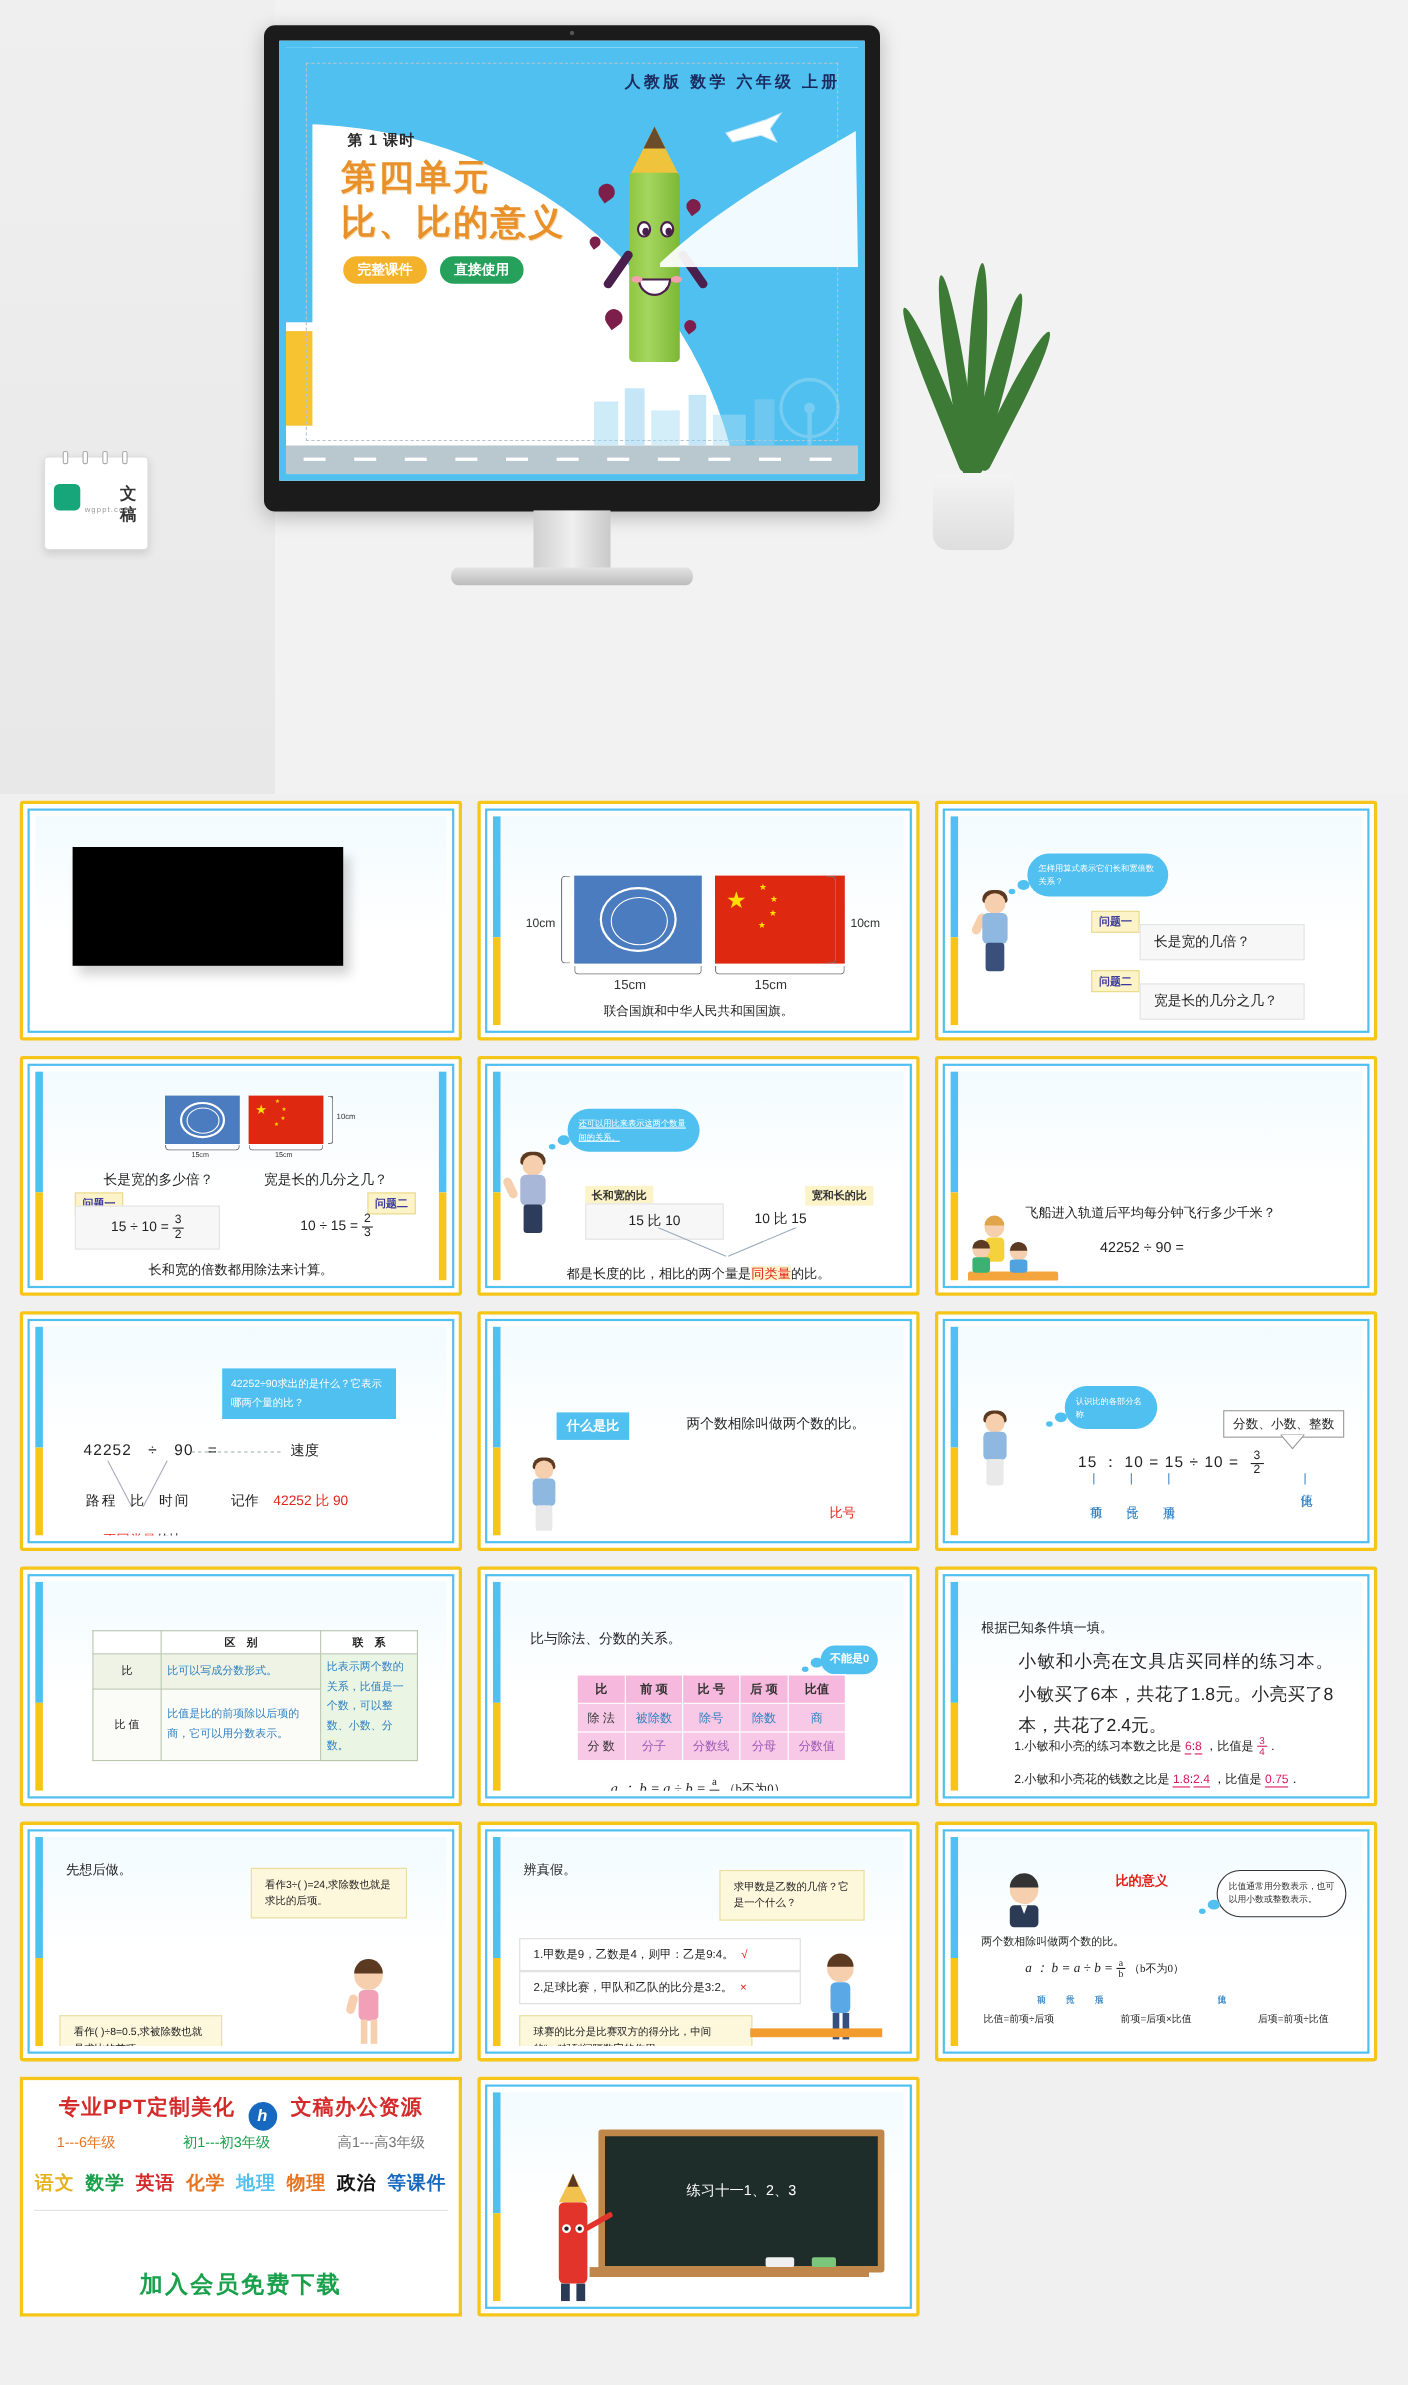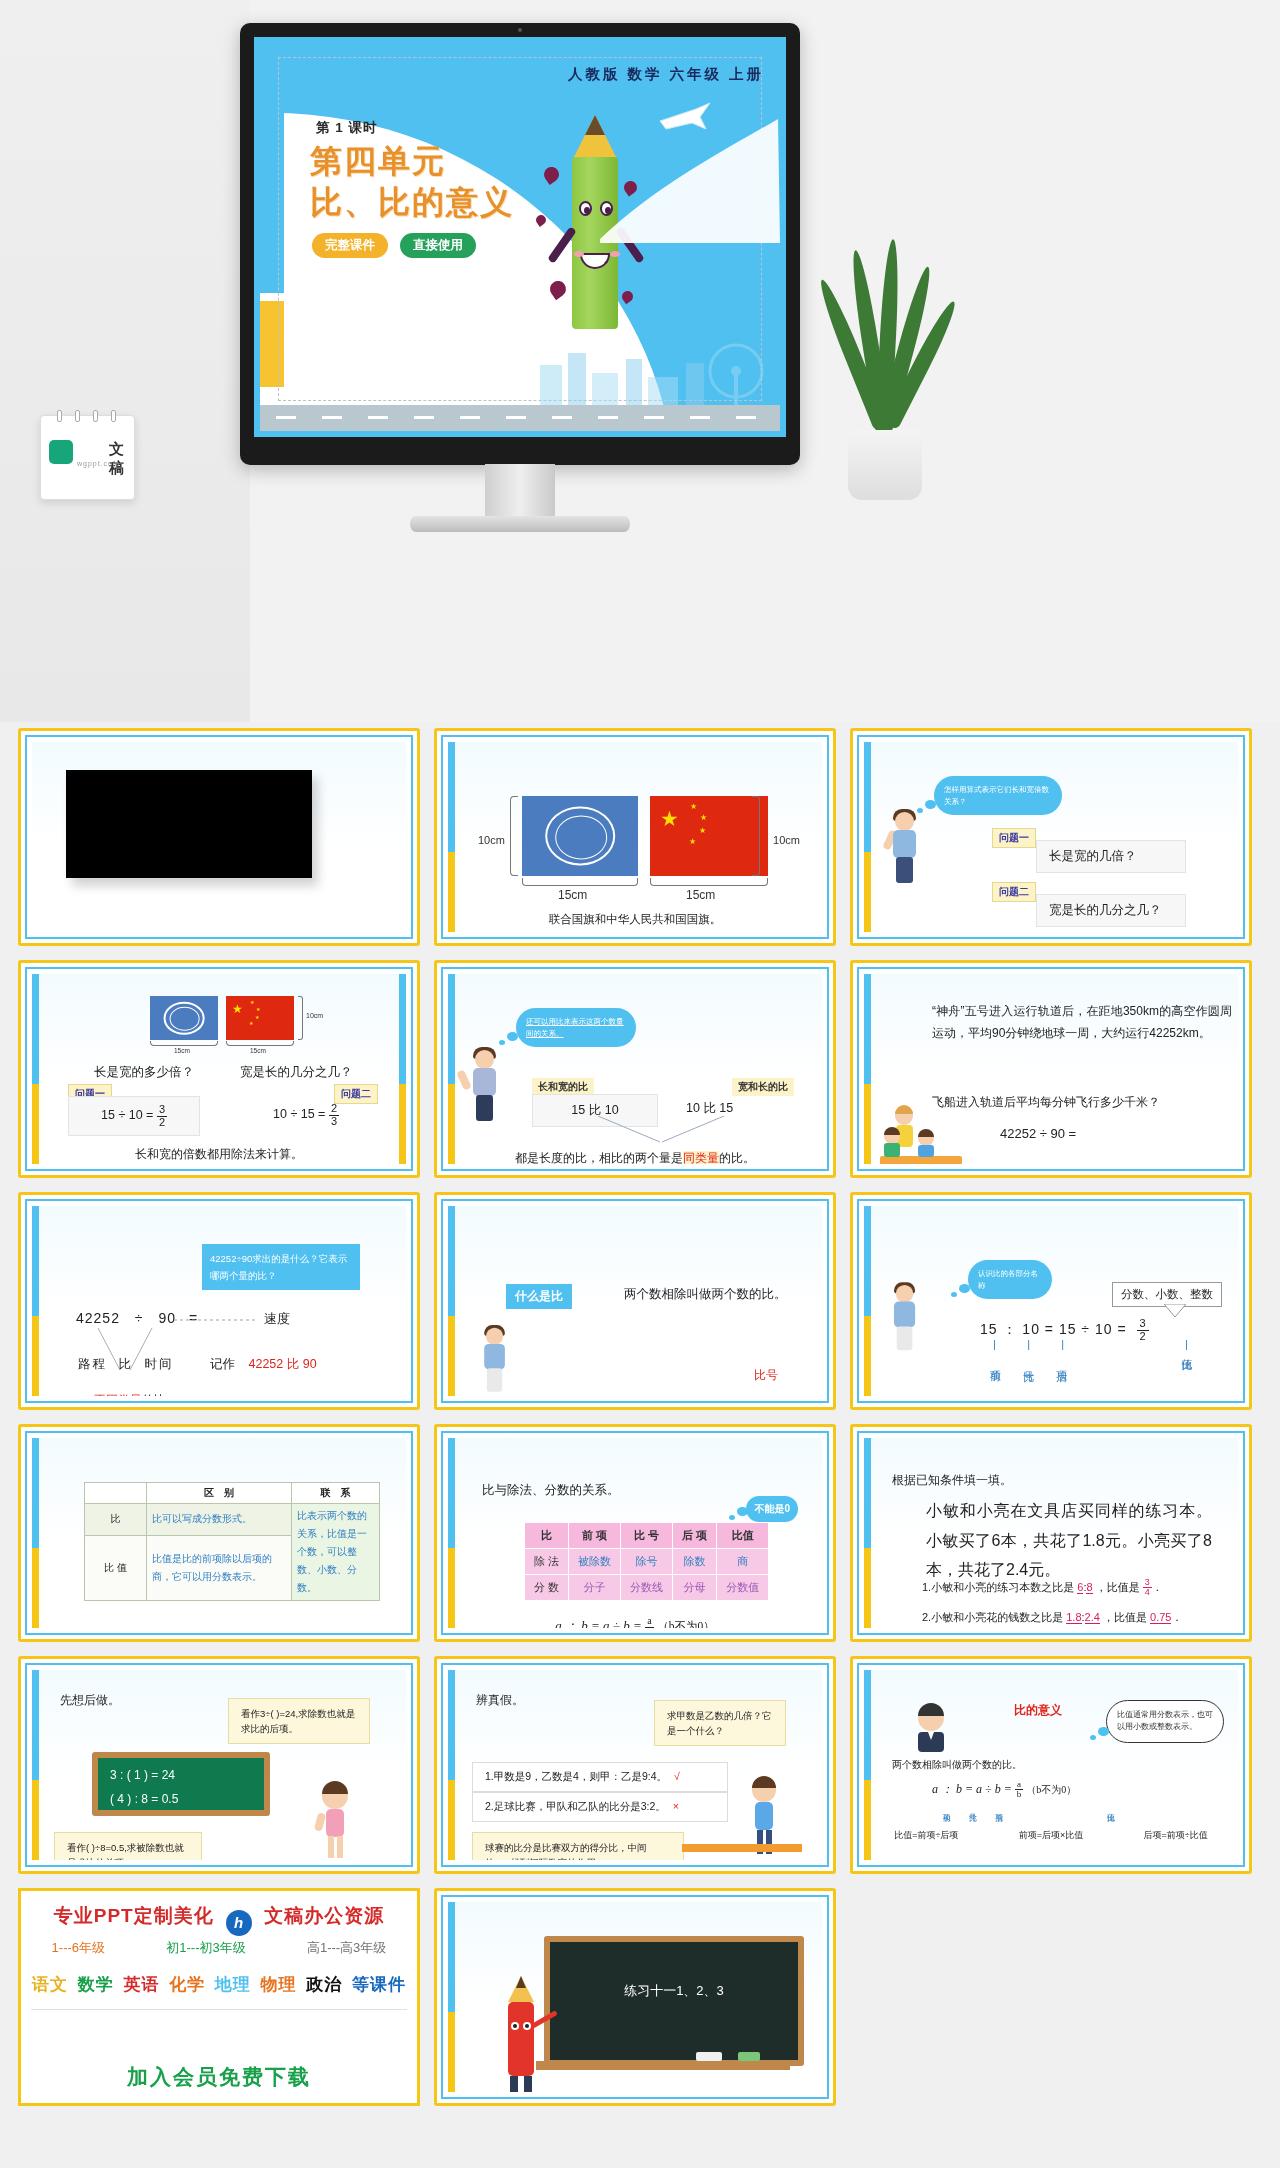--- a/index.html
+++ b/index.html
@@ -420,21 +420,20 @@
         </div>
       </div>
         </div>
     </div>
 
     <div class="thumb">
       <div class="t-in">
           <div class="t-in2">
         <div class="side-blue"></div>
             <div class="side-yel"></div>
-        <div class="cn" style="position:absolute;left:68px;top:26px;width:300px;font-size:12px;line-height:1.85;text-align:justify;">“神舟”五号进入运行轨道后，在距地350km的高空作圆周运动，平均90分钟绕地球一周，大约运行42252km。</div>
         <div class="cn" style="position:absolute;left:68px;top:120px;width:300px;font-size:12px;">飞船进入轨道后平均每分钟飞行多少千米？</div>
         <div class="cn" style="position:absolute;left:136px;top:152px;font-size:13px;">42252 ÷ 90 =</div>
         <svg style="position:absolute;left:14px;top:122px;width:92px;height:84px;">
           <rect x="2" y="60" width="82" height="9" rx="2" fill="#f4a63c"></rect>
           <rect x="6" y="69" width="78" height="9" rx="2" fill="#5aa9e6"></rect>
           <rect x="2" y="78" width="84" height="8" rx="2" fill="#7bc67b"></rect>
           <circle cx="26" cy="20" r="9" fill="#f6cfae"></circle>
               <path d="M17 18 a9 9 0 0 1 18 0 z" fill="#e0a44a"></path>
           <rect x="18" y="29" width="17" height="22" rx="4" fill="#f5d23c"></rect>
           <circle cx="14" cy="40" r="8" fill="#f6cfae"></circle>
@@ -650,24 +649,20 @@
 
   <div class="row">
 
     <div class="thumb">
       <div class="t-in">
           <div class="t-in2">
         <div class="side-blue"></div>
             <div class="side-yel"></div>
         <div class="cn" style="position:absolute;left:28px;top:22px;font-size:12px;">先想后做。</div>
         <div class="qbox" style="left:196px;top:28px;width:142px;font-size:9.5px;line-height:1.6;background:#fdf7dc;border:1px solid #e9dca0;">看作3÷( )=24,求除数也就是求比的后项。</div>
-        <div class="board" style="left:60px;top:82px;width:178px;height:64px;">
-          <div class="board-txt" style="position:absolute;left:12px;top:10px;">3 :  (  1  ) = 24</div>
-          <div class="board-txt" style="position:absolute;left:12px;top:34px;">(  4  ) : 8 = 0.5</div>
-        </div>
         <div class="qbox" style="left:22px;top:162px;width:148px;font-size:9.5px;line-height:1.6;background:#fdf7dc;border:1px solid #e9dca0;">看作( )÷8=0.5,求被除数也就是求比的前项。</div>
         <svg style="position:absolute;right:40px;top:110px;width:62px;height:86px;">
           <circle cx="31" cy="16" r="13" fill="#f6cfae"></circle>
           <path d="M18 14 a13 13 0 0 1 26 0 z" fill="#5b3a21"></path>
           <rect x="22" y="29" width="18" height="28" rx="5" fill="#f2a0b8"></rect>
           <rect x="24" y="56" width="6" height="22" fill="#f6cfae"></rect>
           <rect x="33" y="56" width="6" height="22" fill="#f6cfae"></rect>
           <rect x="12" y="33" width="8" height="18" rx="4" fill="#f6cfae" transform="rotate(15 16 42)"></rect>
         </svg>
       </div>

